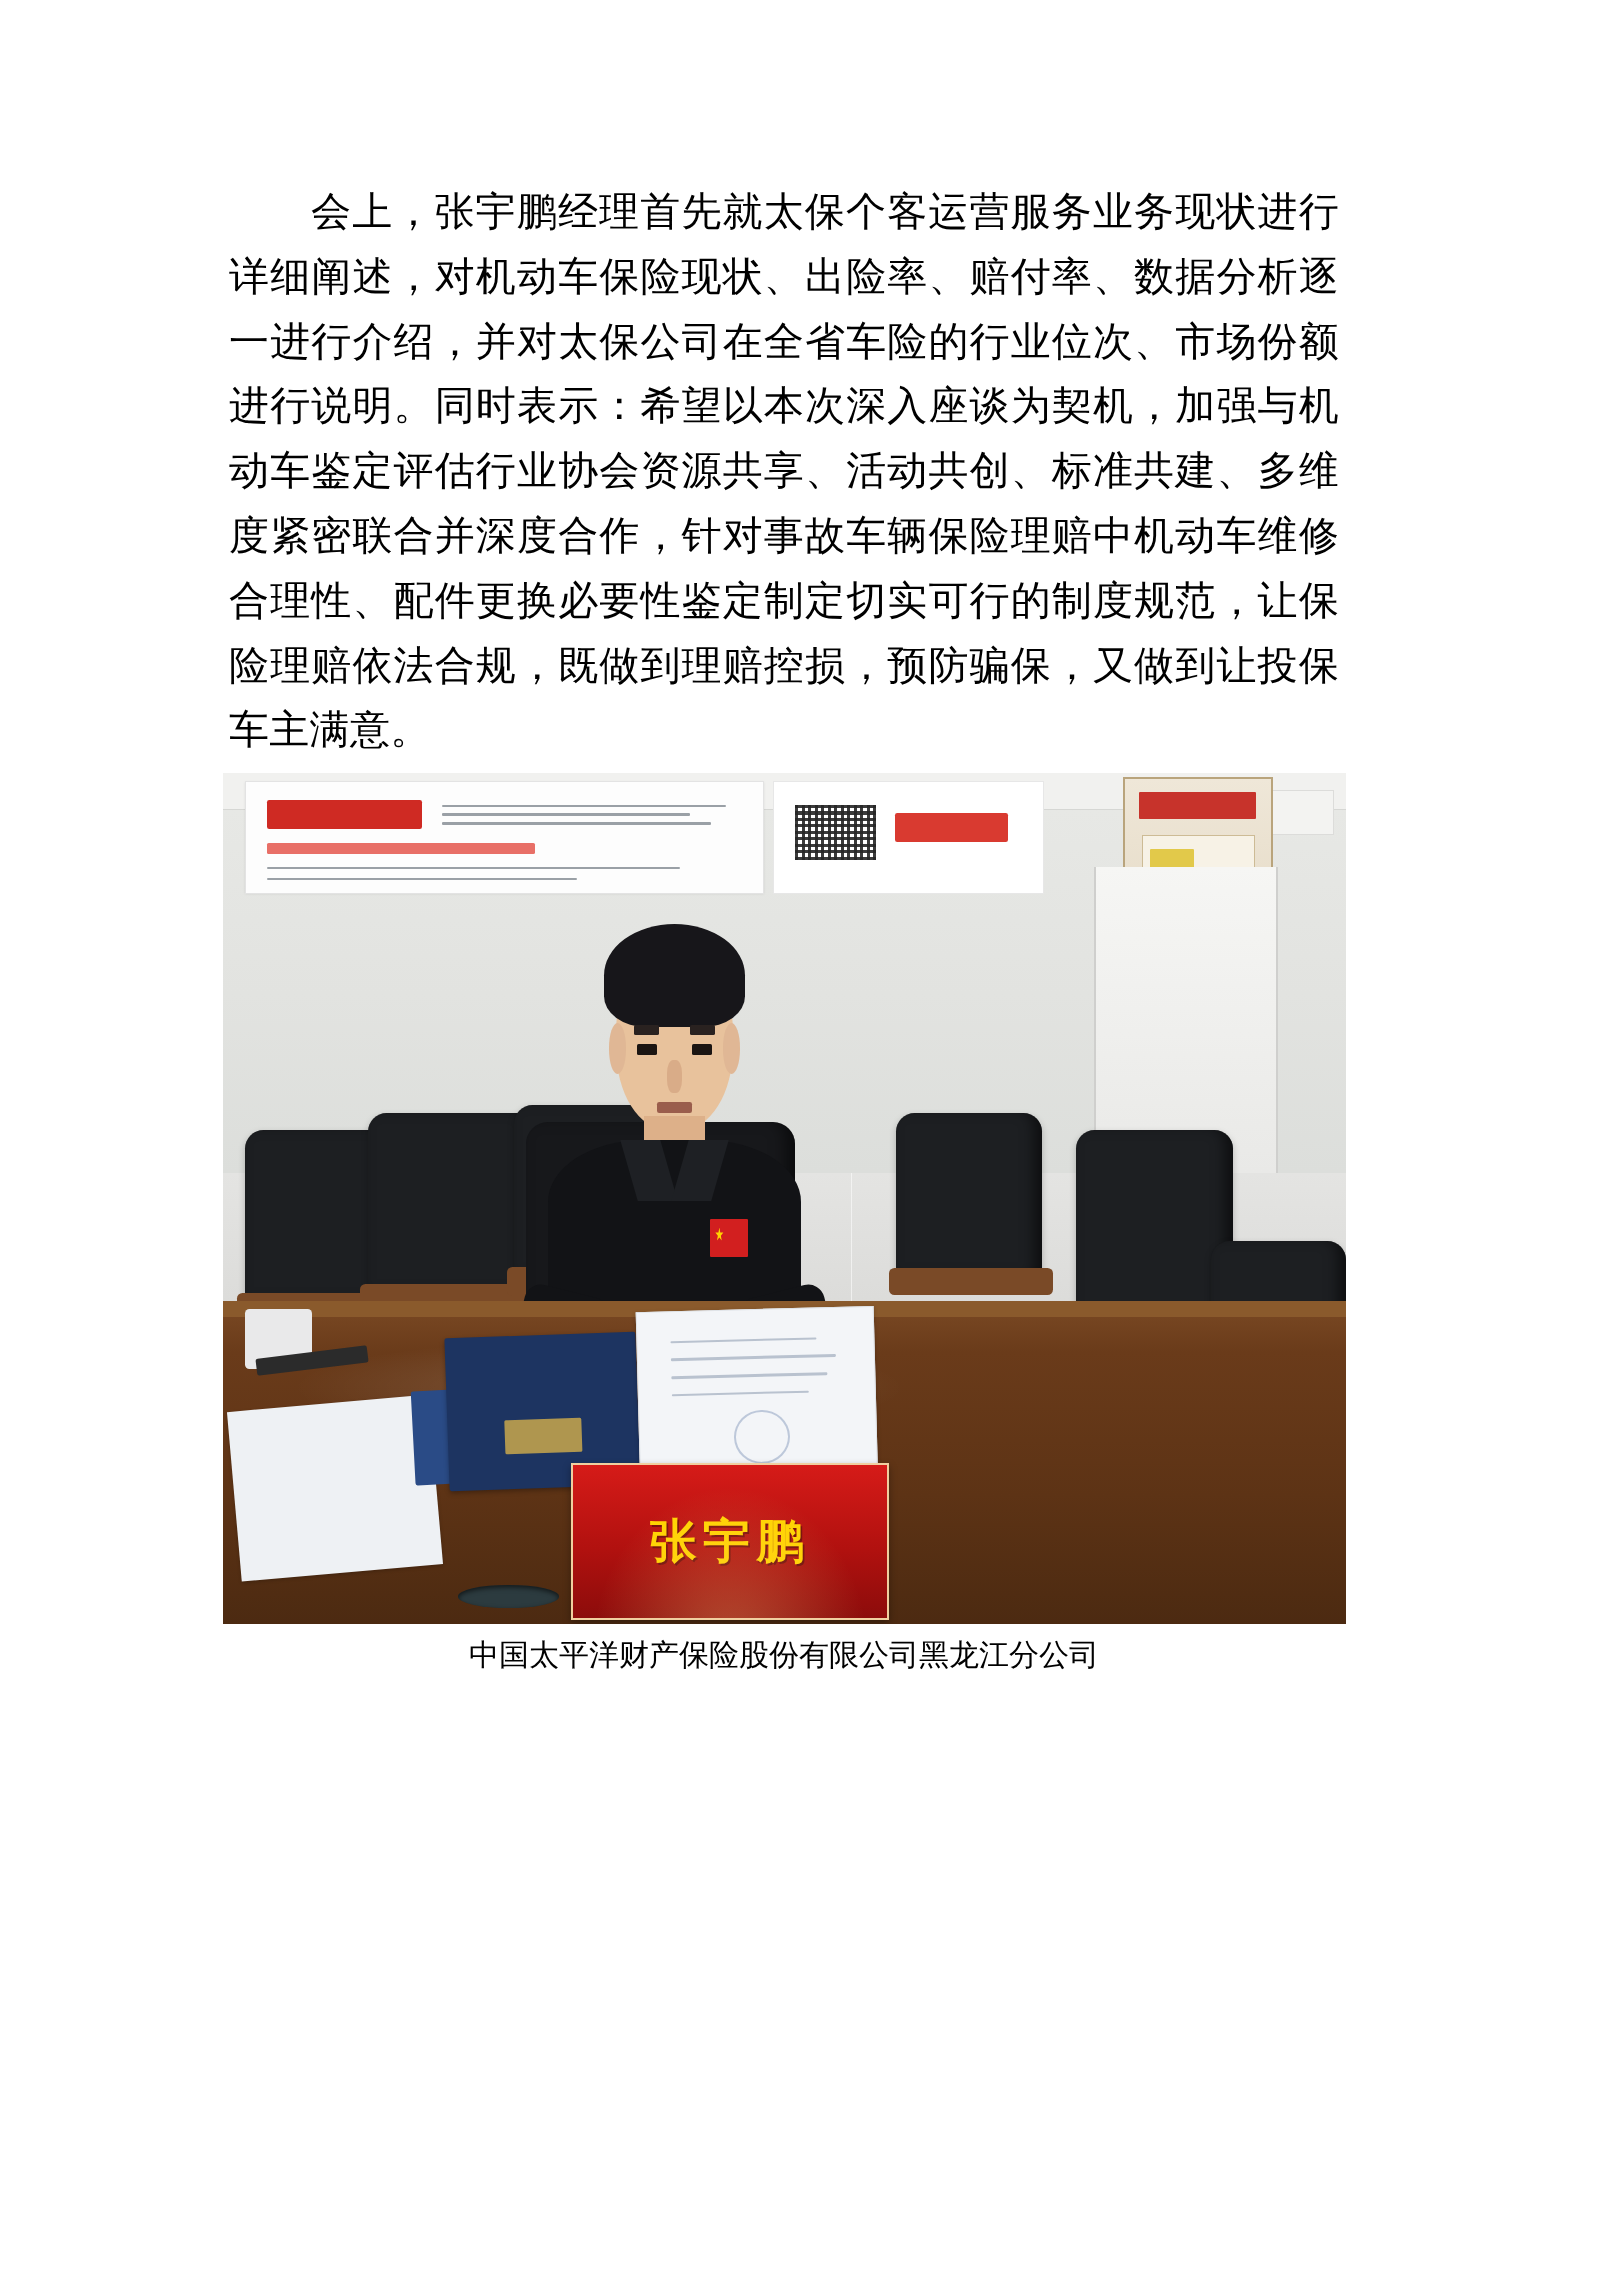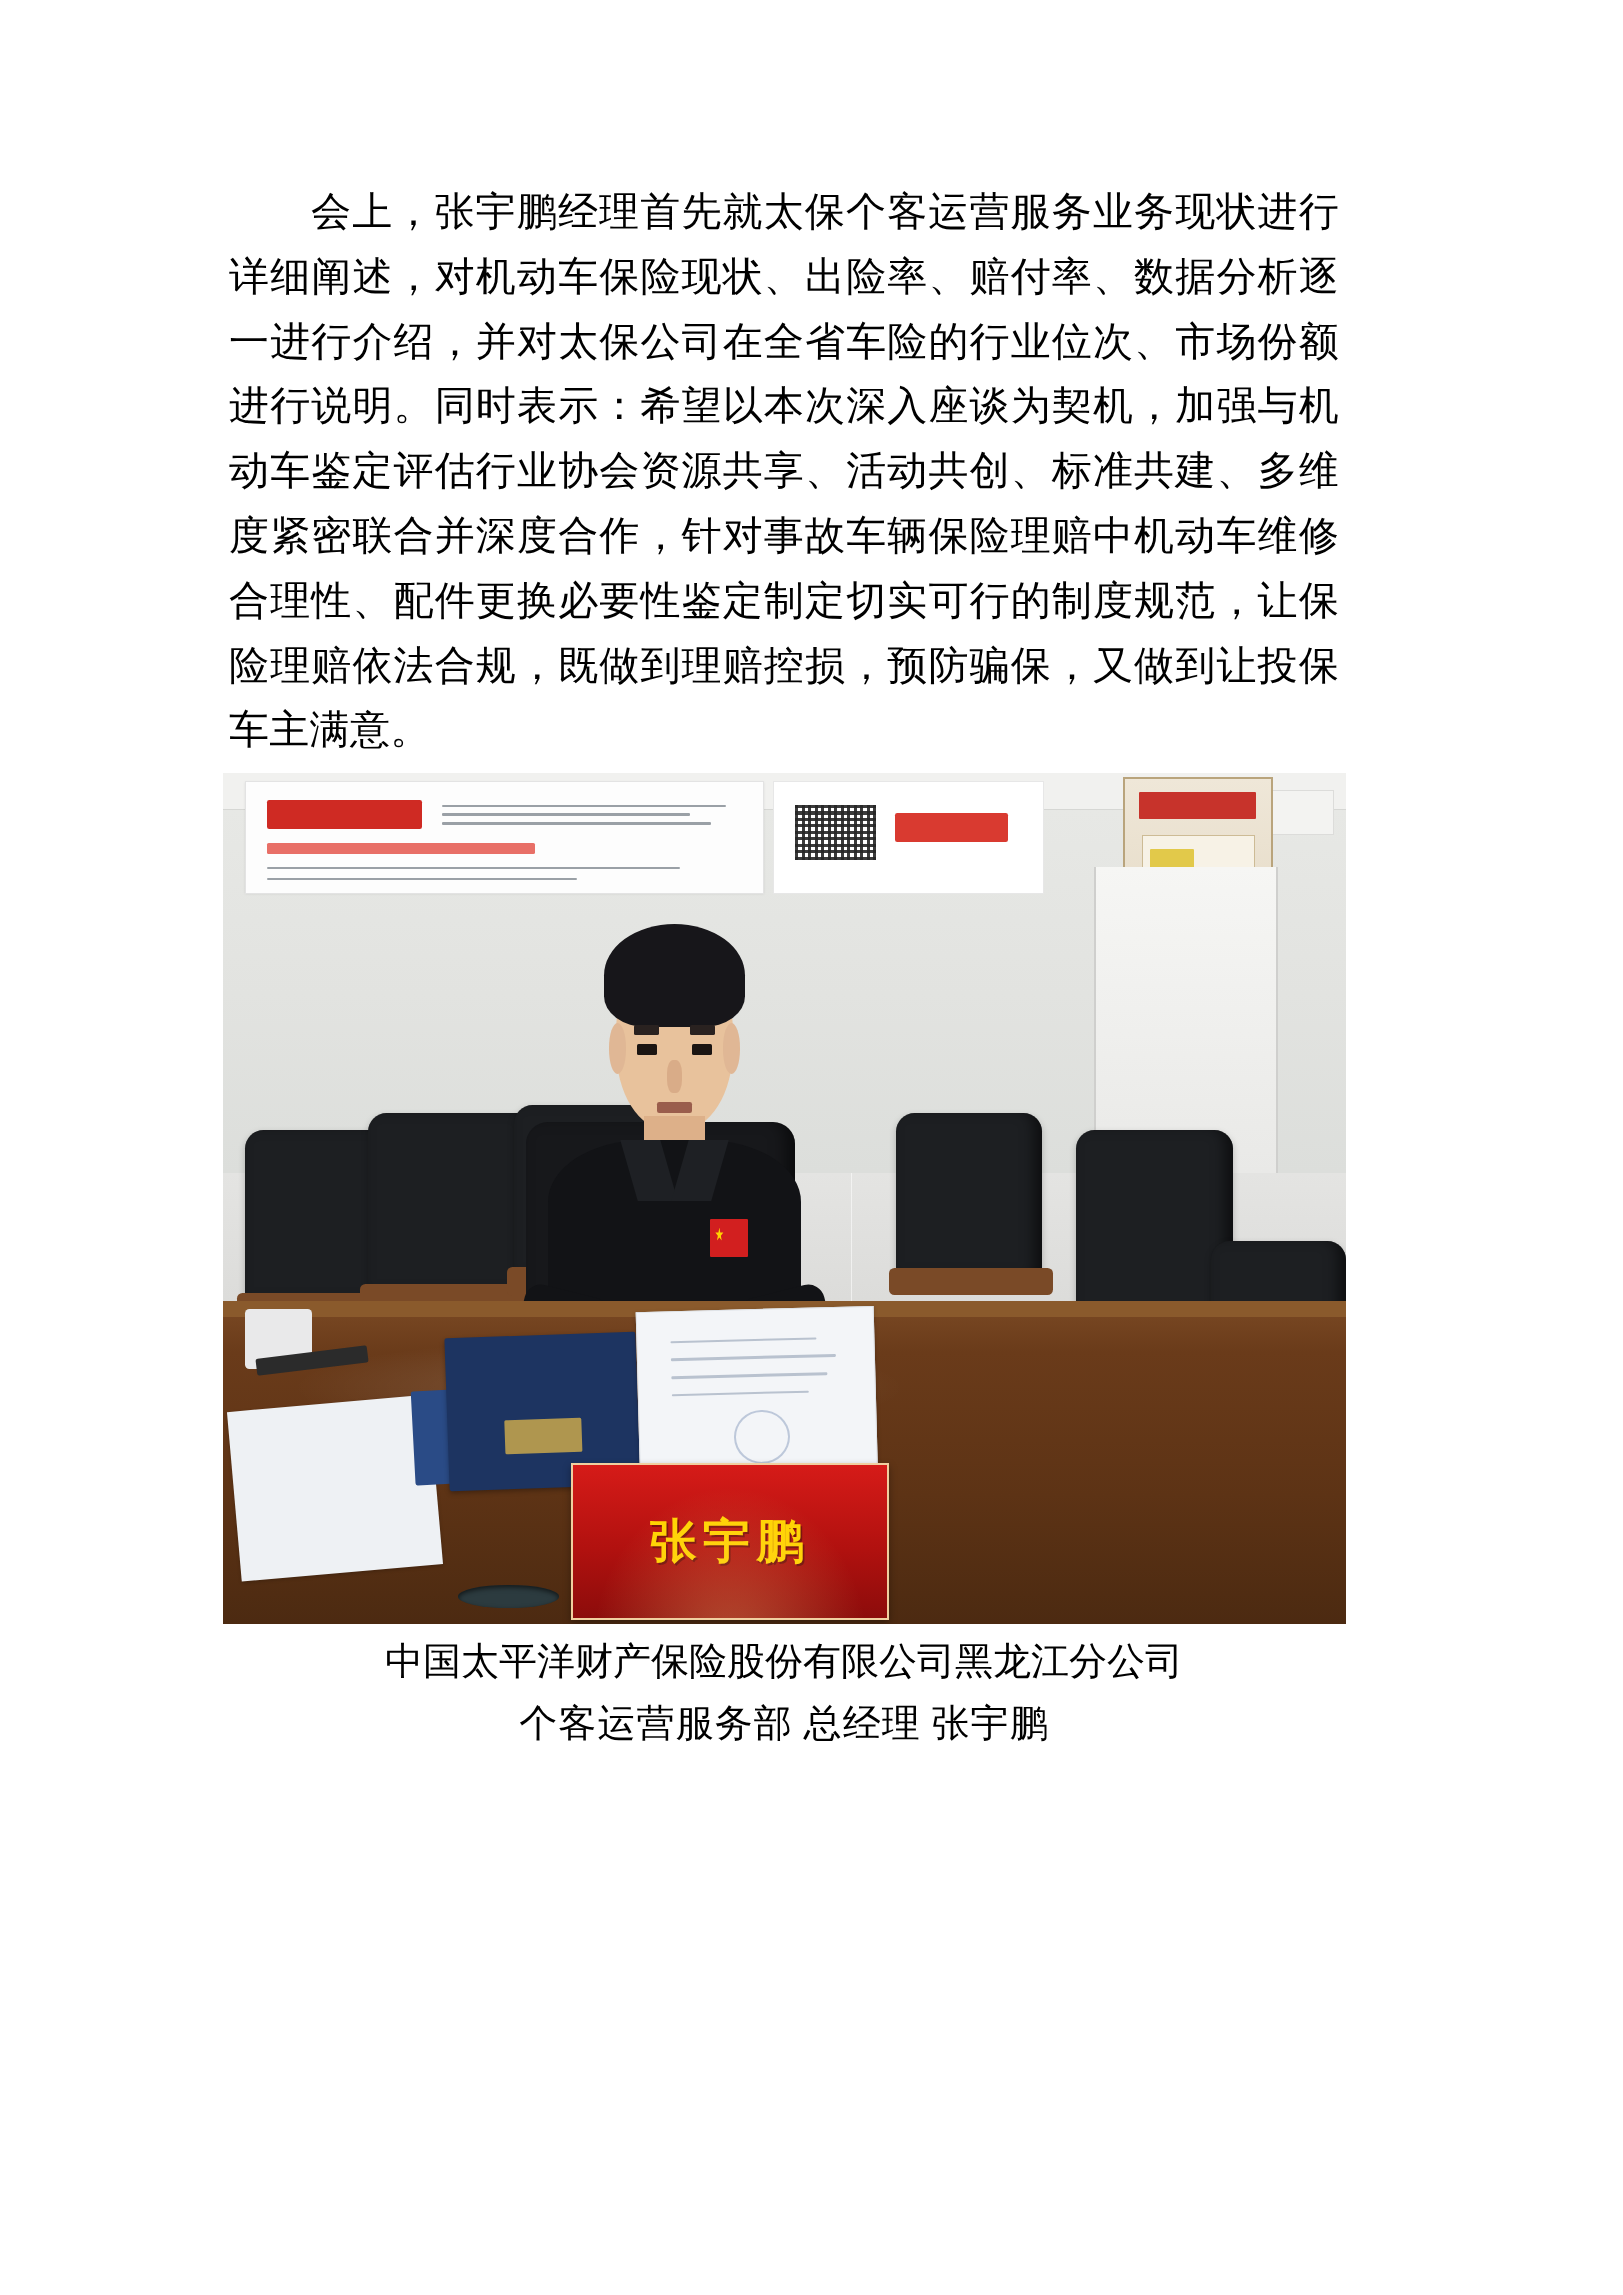--- a/index.html
+++ b/index.html
@@ -301,21 +301,21 @@
     text-shadow: 1.6px 1.6px 0 rgba(0,0,0,.35);
     white-space: nowrap;
   }
   .nameplate .glow {
     position: absolute; left: 0; top: 0; width: 100%; height: 100%;
     background: radial-gradient(ellipse at 50% 120%, rgba(255,200,120,.35), rgba(255,255,255,0) 62%);
     pointer-events: none;
   }
 
   .caption {
-    font-size: 38px;
+    font-size: 30px;
     line-height: 1.55;
     margin: 7.6px 0 0 0;
     white-space: nowrap;
   }
   .caption.second { margin-top: 3.3px; letter-spacing: 1.1px; }
   .after-figure { margin-top: 12px; }
 </style>
 </head>
 <body>
 
@@ -422,18 +422,17 @@
       </div>
 
       <div class="nameplate">
         <span class="nm">张宇鹏</span>
         <div class="glow"></div>
       </div>
 
     </div>
 
     <p class="caption">中国太平洋财产保险股份有限公司黑龙江分公司</p>
-    <p class="caption second">个客运营服务部 总经理 张宇鹏</p>
   </div>
 
 
 </div>
 
 
 </body></html>

